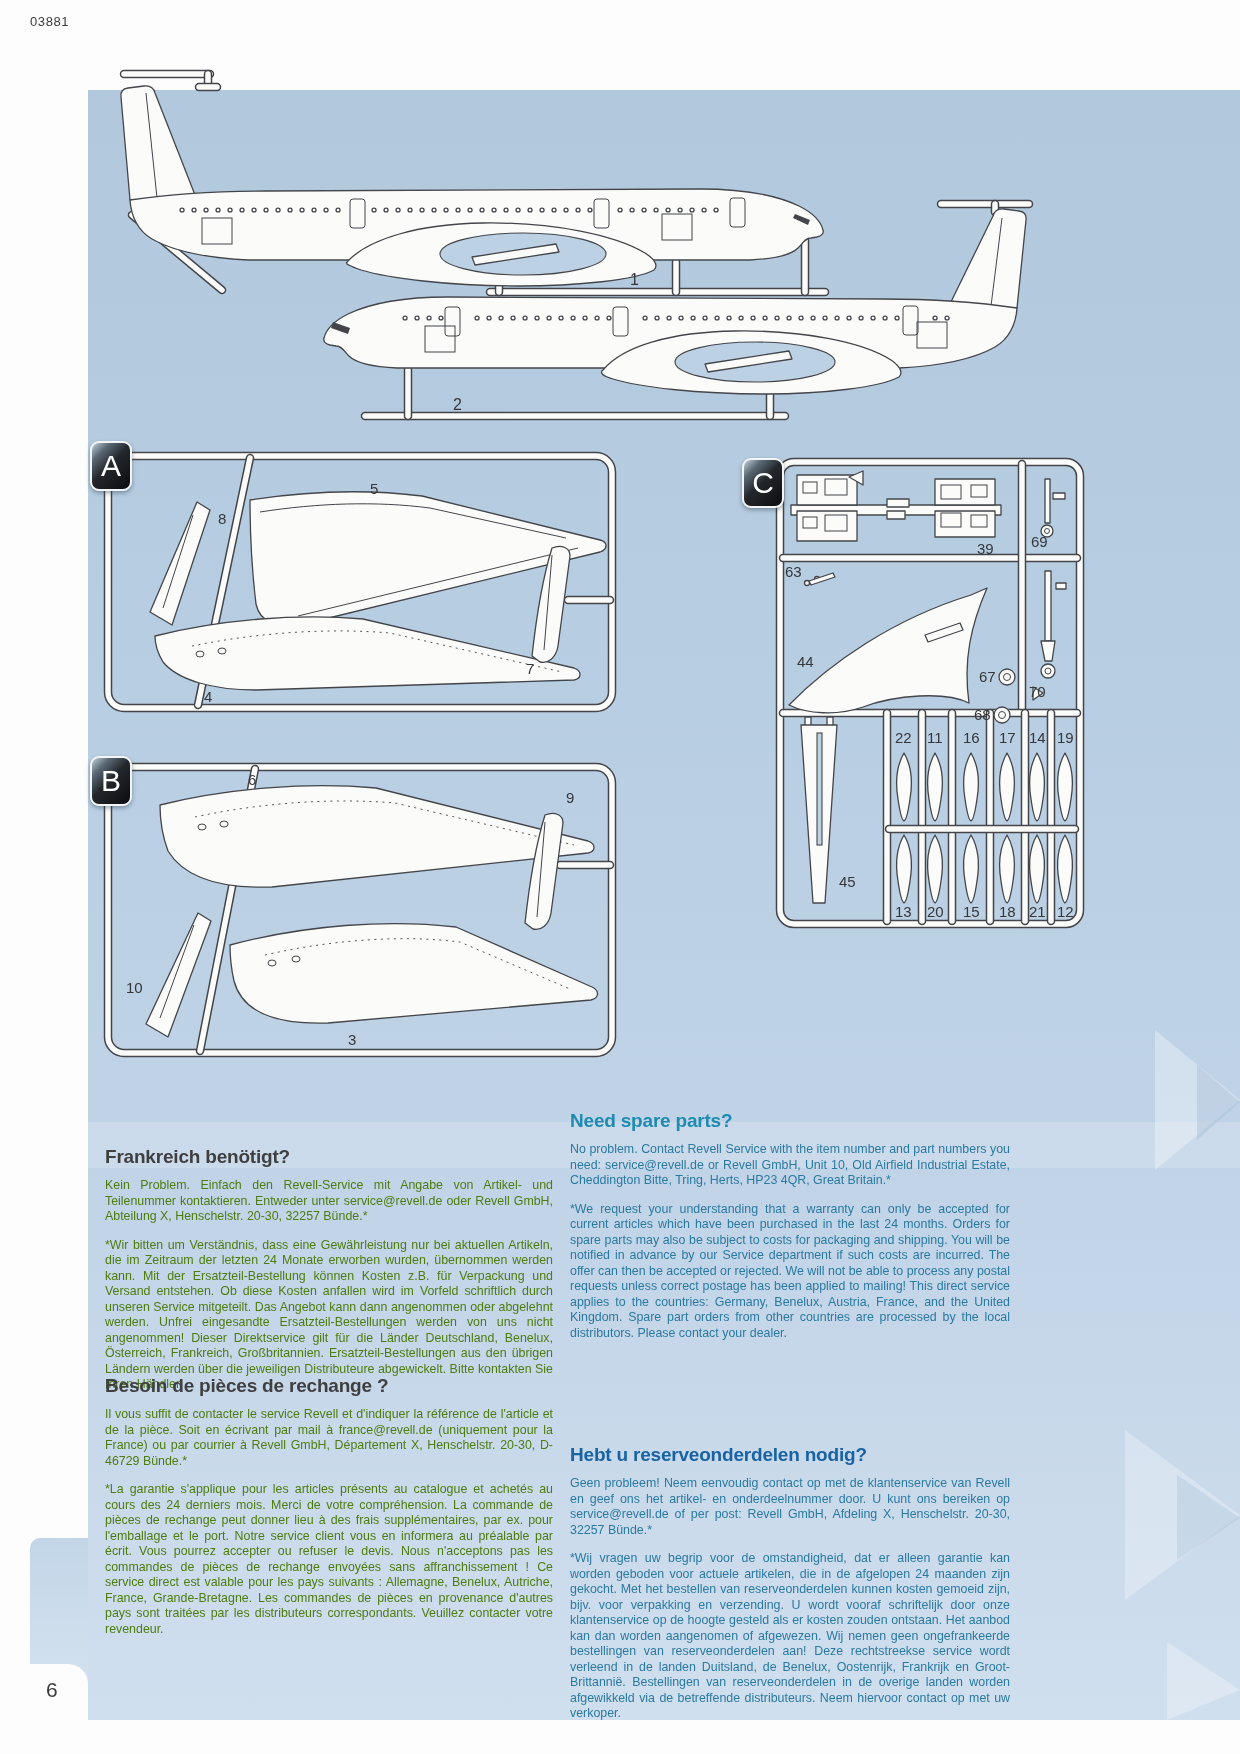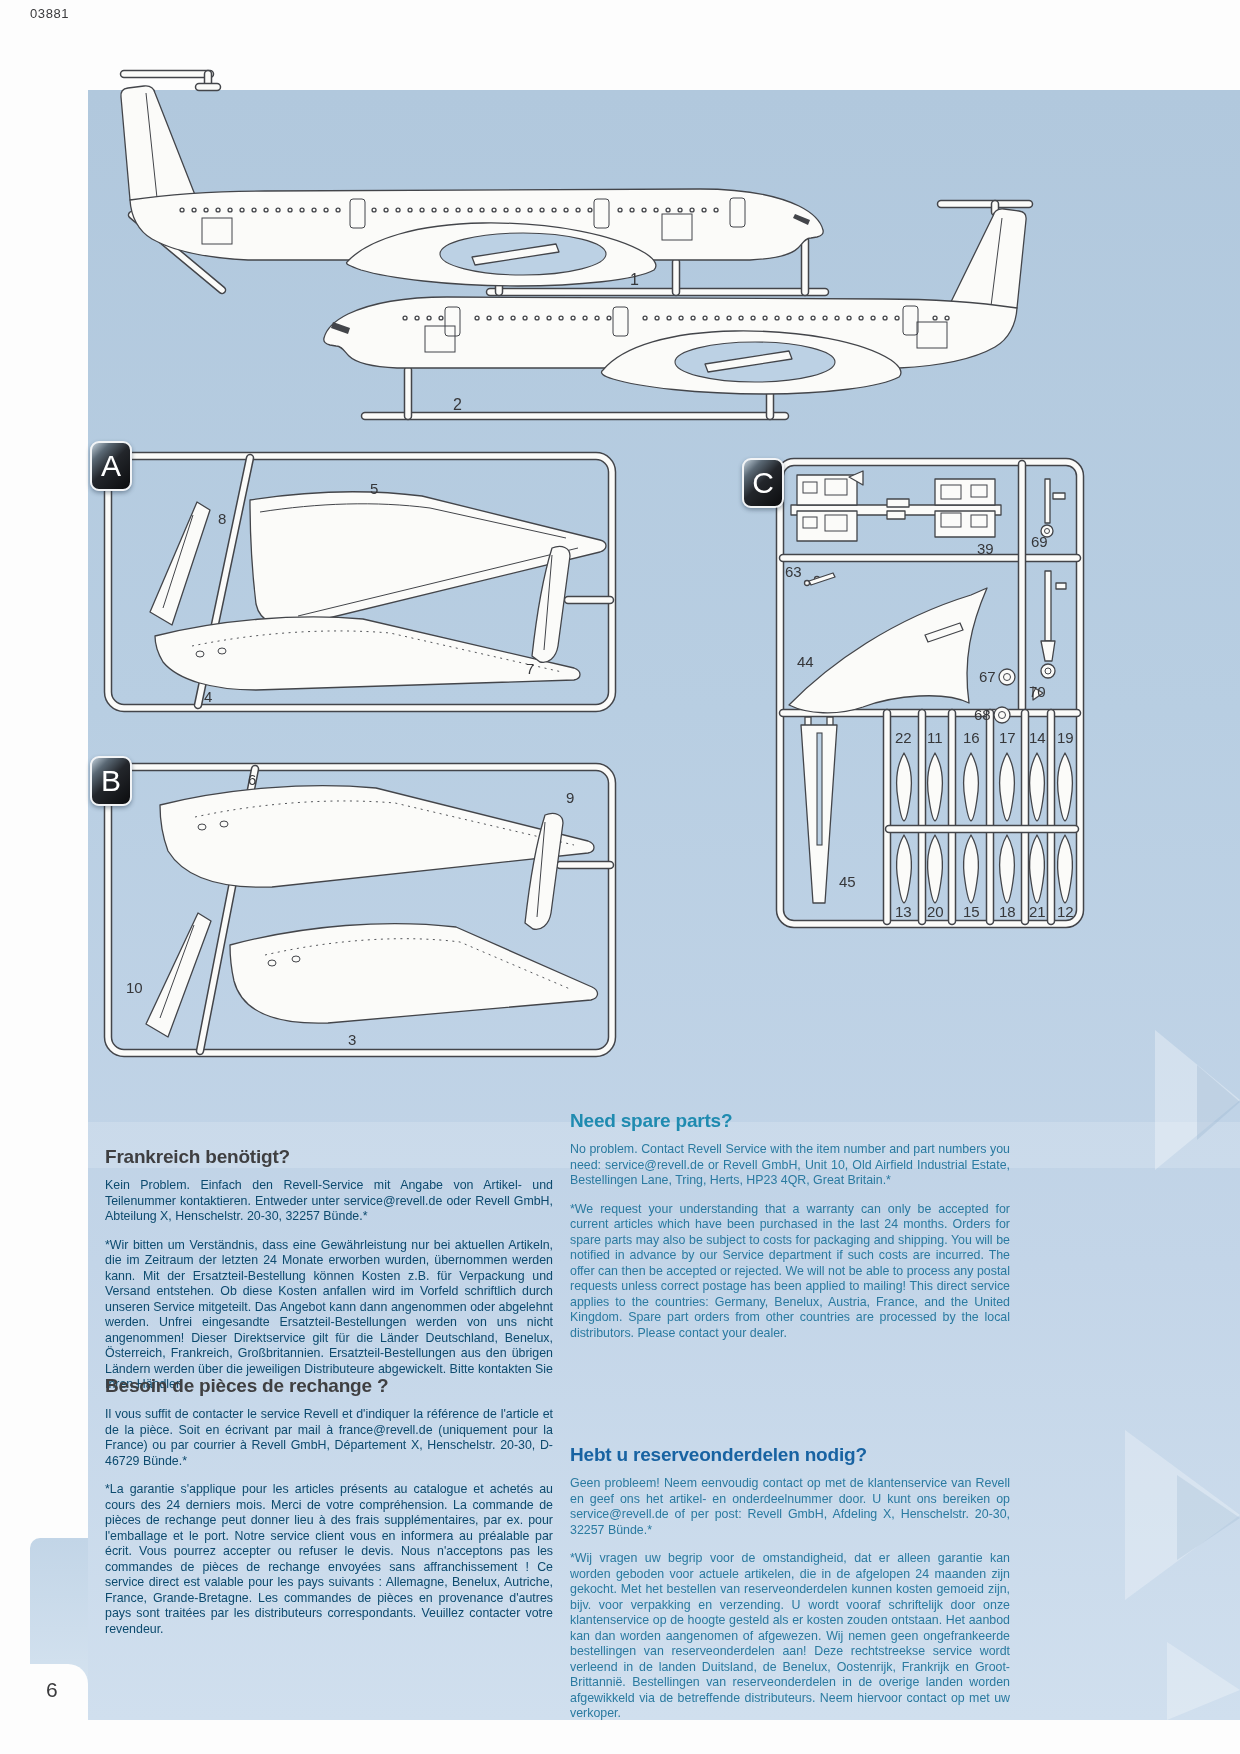--- a/index.html
+++ b/index.html
@@ -7,21 +7,21 @@
         font-family:"Liberation Sans",sans-serif;}
   .panel{position:absolute;left:88px;top:90px;width:1152px;height:1630px;
          background:linear-gradient(180deg,#b1c8dd 0%,#b8cee2 38%,#c3d5e8 72%,#d0dfee 100%);}
   .panel-band{position:absolute;left:88px;top:1122px;width:1152px;height:46px;
               background:rgba(255,255,255,.16);}
   .footer-strip{position:absolute;left:30px;top:1538px;width:58px;height:182px;
                 border-top-left-radius:10px;
                 background:linear-gradient(180deg,#c2d5e7 0%,#d8e5f1 100%);}
   .page-tab{position:absolute;left:0;top:1664px;width:88px;height:90px;background:#fdfdfd;
             border-top-right-radius:20px;}
-  .product-code{position:absolute;left:30px;top:6px;font-size:13px;letter-spacing:.6px;color:#3a3a3c;}
+  .product-code{position:absolute;left:30px;top:14px;font-size:13px;letter-spacing:.6px;color:#3a3a3c;}
   .page-num{position:absolute;left:46px;top:1678px;font-size:21px;color:#3a3a3c;}
   .badge{position:absolute;width:38px;height:46px;border-radius:9px;
          background:linear-gradient(135deg,#c3d1dc 0%,#5a6874 22%,#23262b 48%,#0b0c0e 100%);
          border:2px solid #f2f4f6;box-shadow:0 2px 4px rgba(40,60,80,.45);
          color:#fff;font-size:30px;display:flex;align-items:center;justify-content:center;}
   .sprue-svg{position:absolute;}
   
   .rd{stroke:#43454a;stroke-width:8.5;fill:none;stroke-linecap:round;stroke-linejoin:round;}
   .rw{stroke:#fbfbf9;stroke-width:5.5;fill:none;stroke-linecap:round;stroke-linejoin:round;}
   .pt{fill:#fbfbf9;stroke:#43454a;stroke-width:1.3;stroke-linejoin:round;}
@@ -30,21 +30,21 @@
   .hole{fill:#bcd1e4;stroke:#43454a;stroke-width:1.1;}
   .sol{fill:#43454a;stroke:none;}
   .winD{stroke:#43454a;stroke-width:5.2;stroke-dasharray:0.1 11.9;stroke-linecap:round;fill:none;}
   .winW{stroke:#fbfbf9;stroke-width:2.6;stroke-dasharray:0.1 11.9;stroke-linecap:round;fill:none;}
   .plabel{font-family:"Liberation Sans",sans-serif;font-size:15px;fill:#36373a;}
   .flabel{font-size:16px;}
   .tcol{position:absolute;}
   .tcol h2{font-size:19px;margin:0 0 10px 0;font-weight:bold;letter-spacing:-.2px;}
   .tcol p{font-size:12.4px;line-height:15.5px;text-align:justify;margin:0 0 13px 0;}
   .col-de h2,.col-fr h2{color:#3f3f41;}
-  .col-de p,.col-fr p{color:#0c4a6e;}
+  .col-de p,.col-fr p{color:#4d7c0f;}
   .col-en h2{color:#1f8bb0;}
   .col-nl h2{color:#1863a2;margin-top:20px;}
   .col-en p,.col-nl p{color:#2a7aa0;}
 </style>
 </head>
 <body>
 
 <div class="page">
 
   <div class="product-code">03881</div>
@@ -312,21 +312,21 @@
   </div>
 
   <div class="tcol col-de" style="left:105px;top:1146px;width:448px;">
     <h2>Frankreich benötigt?</h2>
     <p>Kein Problem. Einfach den Revell-Service mit Angabe von Artikel- und Teilenummer kontaktieren. Entweder unter service@revell.de oder Revell GmbH, Abteilung X, Henschelstr. 20-30, 32257 Bünde.*</p>
     <p>*Wir bitten um Verständnis, dass eine Gewährleistung nur bei aktuellen Artikeln, die im Zeitraum der letzten 24 Monate erworben wurden, übernommen werden kann. Mit der Ersatzteil-Bestellung können Kosten z.B. für Verpackung und Versand entstehen. Ob diese Kosten anfallen wird im Vorfeld schriftlich durch unseren Service mitgeteilt. Das Angebot kann dann angenommen oder abgelehnt werden. Unfrei eingesandte Ersatzteil-Bestellungen werden von uns nicht angenommen! Dieser Direktservice gilt für die Länder Deutschland, Benelux, Österreich, Frankreich, Großbritannien. Ersatzteil-Bestellungen aus den übrigen Ländern werden über die jeweiligen Distributeure abgewickelt. Bitte kontakten Sie Ihren Händler.</p>
   </div>
 
   <div class="tcol col-en" style="left:570px;top:1110px;width:440px;">
     <h2>Need spare parts?</h2>
-    <p>No problem. Contact Revell Service with the item number and part numbers you need: service@revell.de or Revell GmbH, Unit 10, Old Airfield Industrial Estate, Bestellingen Lane, Tring, Herts, HP23 4QR, Great Britain.*</p>
+    <p>No problem. Contact Revell Service with the item number and part numbers you need: service@revell.de or Revell GmbH, Unit 10, Old Airfield Industrial Estate, Cheddington Bitte, Tring, Herts, HP23 4QR, Great Britain.*</p>
     <p>*We request your understanding that a warranty can only be accepted for current articles which have been purchased in the last 24 months. Orders for spare parts may also be subject to costs for packaging and shipping. You will be notified in advance by our Service department if such costs are incurred. The offer can then be accepted or rejected. We will not be able to process any postal requests unless correct postage has been applied to mailing! This direct service applies to the countries: Germany, Benelux, Austria, France, and the United Kingdom. Spare part orders from other countries are processed by the local distributors. Please contact your dealer.</p>
   </div>
 
   <div class="tcol col-fr" style="left:105px;top:1375px;width:448px;">
     <h2>Besoin de pièces de rechange ?</h2>
     <p>Il vous suffit de contacter le service Revell et d'indiquer la référence de l'article et de la pièce. Soit en écrivant par mail à france@revell.de (uniquement pour la France) ou par courrier à Revell GmbH, Département X, Henschelstr. 20-30, D-46729 Bünde.*</p>
     <p>*La garantie s'applique pour les articles présents au catalogue et achetés au cours des 24 derniers mois. Merci de votre compréhension. La commande de pièces de rechange peut donner lieu à des frais supplémentaires, par ex. pour l'emballage et le port. Notre service client vous en informera au préalable par écrit. Vous pourrez accepter ou refuser le devis. Nous n'acceptons pas les commandes de pièces de rechange envoyées sans affranchissement ! Ce service direct est valable pour les pays suivants : Allemagne, Benelux, Autriche, France, Grande-Bretagne. Les commandes de pièces en provenance d'autres pays sont traitées par les distributeurs correspondants. Veuillez contacter votre revendeur.</p>
   </div>
 
   <div class="tcol col-nl" style="left:570px;top:1424px;width:440px;">

